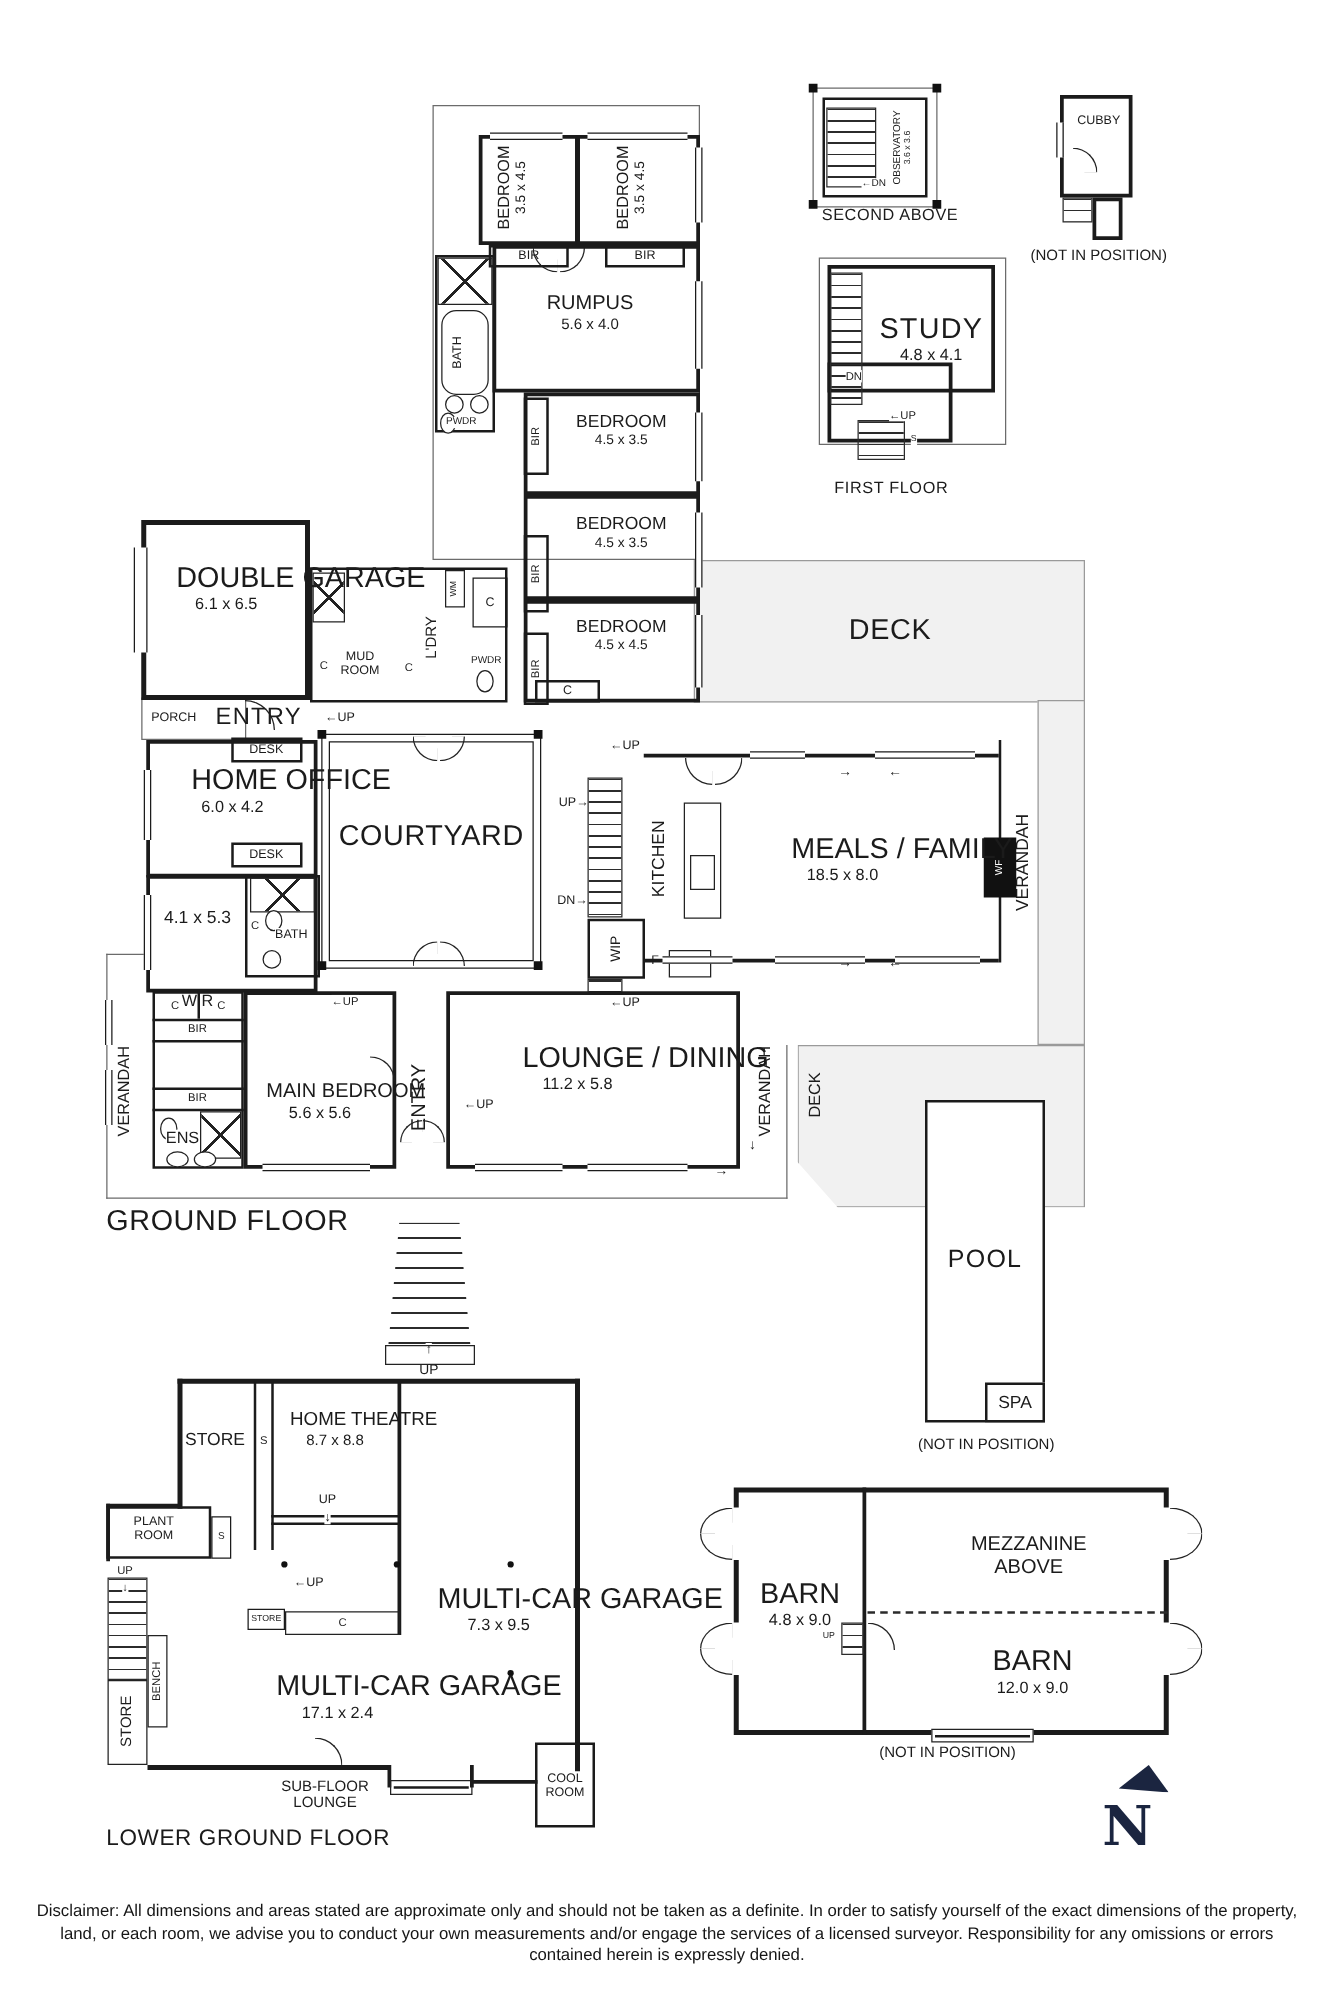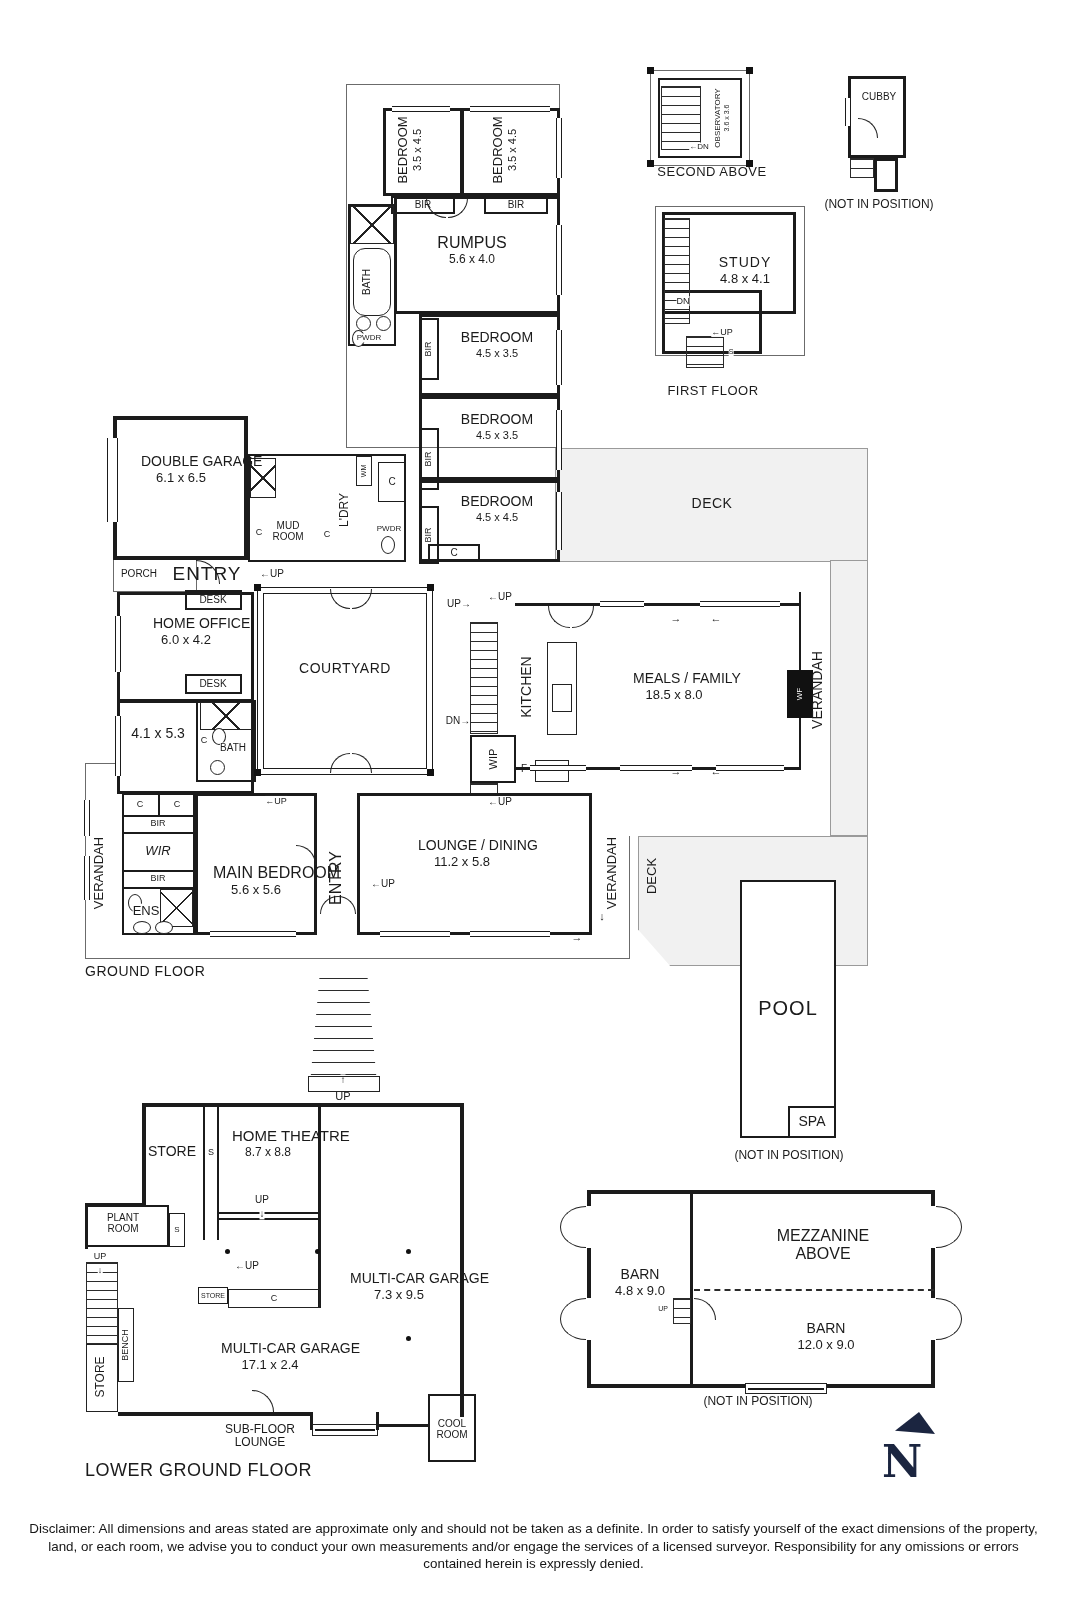--- a/index.html
+++ b/index.html
@@ -30,21 +30,21 @@
   .xbox { position:absolute; box-sizing:border-box; border:1.5px solid #222; background-image:
      linear-gradient(45deg, transparent calc(50% - 1px), #222 calc(50% - 1px), #222 calc(50% + 1px), transparent calc(50% + 1px)),
      linear-gradient(-45deg, transparent calc(50% - 1px), #222 calc(50% - 1px), #222 calc(50% + 1px), transparent calc(50% + 1px)); }
   .oval { position:absolute; border:1.3px solid #222; border-radius:50%; background:#fff; }
   .post { position:absolute; width:7px; height:7px; background:#111; }
   .dot { position:absolute; width:5px; height:5px; border-radius:50%; background:#111; }
   .dash { position:absolute; border-top:2px dashed #2b2b2b; }
   .cap { position:absolute; letter-spacing:0.5px; }
   .f7{font-size:7px}.f8{font-size:8px}.f9{font-size:9px}.f10{font-size:10px}.f11{font-size:11px}
   .f12{font-size:12px}.f13{font-size:13px}.f14{font-size:14px}.f15{font-size:15px}.f16{font-size:16px}
-  .f17{font-size:14px}.f18{font-size:18px}.f19{font-size:19px}.f20{font-size:20px}
+  .f17{font-size:23px}.f18{font-size:18px}.f19{font-size:19px}.f20{font-size:20px}
   .north-n { font-family:"DejaVu Serif", serif; font-weight:bold; font-size:44px; color:#1b2540; }
   .north-tri { position:absolute; width:40px; height:22px; background:#1b2540;
                clip-path:polygon(0 85%, 100% 100%, 60% 0); }
   .disc { position:absolute; left:50%; transform:translateX(-50%); width:1015px; text-align:center;
           font-size:13.4px; line-height:1.32; color:#161616; }
   .white { color:#ffffff; }
 </style>
 </head>
 <body>
 
@@ -215,42 +215,42 @@
   <div class="c f10" style="left:213px;top:684px;">DESK</div>
   <div class="c" style="left:186px;top:632px;">
     <div class="cw nm f17" style="position:static;transform:none;width:66px;">HOME OFFICE</div>
     <div class="dm f13">6.0 x 4.2</div>
   </div>
   <div class="c f14" style="left:158px;top:734px;">4.1 x 5.3</div>
   <div class="c f9" style="left:204px;top:740px;">C</div>
   <div class="c f10" style="left:233px;top:748px;background:#fff;">BATH</div>
   <div class="c f17" style="left:345px;top:669px;letter-spacing:0.5px;">COURTYARD</div>
   <div class="c f10" style="left:500px;top:597px;background:#fff;"><span>←</span><span>UP</span></div>
-  <div class="c f10" style="left:459px;top:604px;"><span>UP</span><span>→</span></div>
+  <div class="c f10" style="left:459px;top:642px;"><span>UP</span><span>→</span></div>
   <div class="c f10" style="left:458px;top:721px;"><span>DN</span><span>→</span></div>
   <div class="r f14" style="left:527px;top:687px;">KITCHEN</div>
   <div class="r f11" style="left:493px;top:759px;">WIP</div>
   <div class="c f10" style="left:524px;top:769px;">F</div>
   <div class="c f10" style="left:500px;top:802px;background:#fff;"><span>←</span><span>UP</span></div>
   <div class="c" style="left:674px;top:687px;">
     <div class="cw nm f17" style="position:static;transform:none;width:82px;">MEALS / FAMILY</div>
     <div class="dm f13">18.5 x 8.0</div>
   </div>
   <div class="r f8 white" style="left:800px;top:694px;">WF</div>
   <div class="r f14" style="left:818px;top:690px;">VERANDAH</div>
   <div class="c f17" style="left:712px;top:504px;letter-spacing:0.5px;">DECK</div>
   <div class="c f11" style="left:676px;top:618px;">→</div>
   <div class="c f11" style="left:716px;top:618px;">←</div>
   <div class="c f11" style="left:676px;top:771px;">→</div>
   <div class="c f11" style="left:716px;top:771px;">←</div>
   <div class="r f13" style="left:99px;top:873px;">VERANDAH</div>
   <div class="c f9" style="left:140px;top:804px;">C</div>
   <div class="c f9" style="left:177px;top:804px;">C</div>
   <div class="c f9" style="left:158px;top:823px;background:#fff;">BIR</div>
-  <div class="c f13" style="left:158px;top:851px;font-style:italic;">WIR</div>
+  <div class="c f13" style="left:158px;top:801px;">WIR</div>
   <div class="c f9" style="left:158px;top:878px;background:#fff;">BIR</div>
   <div class="c f13" style="left:146px;top:911px;background:#fff;">ENS</div>
   <div class="c" style="left:256px;top:881px;">
     <div class="cw nm f16" style="position:static;transform:none;width:86px;">MAIN BEDROOM</div>
     <div class="dm f13">5.6 x 5.6</div>
   </div>
   <div class="c f9" style="left:276px;top:801px;background:#fff;"><span>←</span><span>UP</span></div>
   <div class="r f16" style="left:336px;top:878px;">ENTRY</div>
   <div class="c f10" style="left:383px;top:884px;"><span>←</span><span>UP</span></div>
   <div class="c" style="left:462px;top:854px;">

